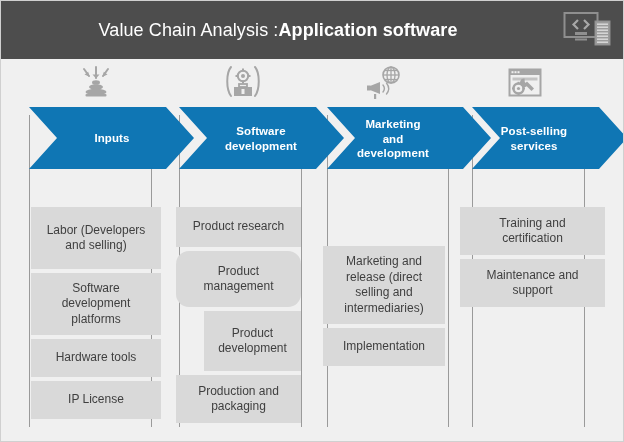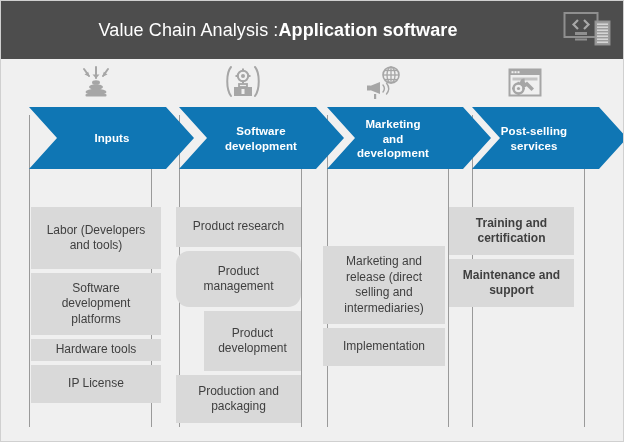--- a/index.html
+++ b/index.html
@@ -238,37 +238,37 @@
         <div>and</div>
         <div>development</div>
       </div>
       <div class="chev-label" style="left:477px; top:17px; width:112px;">
         <div>Post-selling</div>
         <div>services</div>
       </div>
     </div>
 
     <div class="col" style="left:30px; width:130px;">
-      <div class="cell" style="height:62px;">Labor (Developers and tools)</div>
+      <div class="cell" style="height:62px;">Labor (Developers and selling)</div>
       <div class="cell" style="height:62px;">Software development platforms</div>
-      <div class="cell" style="height:22px;">Hardware tools</div>
+      <div class="cell" style="height:38px;">Hardware tools</div>
       <div class="cell" style="height:38px;">IP License</div>
     </div>
 
     <div class="col" style="left:175px; width:125px;">
       <div class="cell" style="height:40px;">Product research</div>
       <div class="cell" style="height:56px;border-radius:13px;">Product management</div>
       <div class="cell" style="height:60px;margin-left:28px;">Product development</div>
       <div class="cell" style="height:48px;">Production and packaging</div>
     </div>
 
     <div class="col" style="left:322px; width:122px;margin-top:39px;">
       <div class="cell" style="height:78px;">Marketing and release (direct selling and intermediaries)</div>
       <div class="cell" style="height:38px;">Implementation</div>
     </div>
 
-    <div class="col" style="left:448px; width:125px;font-weight:bold;">
+    <div class="col" style="left:459px; width:145px;">
       <div class="cell" style="height:48px;">Training and certification</div>
       <div class="cell" style="height:48px;">Maintenance and support</div>
     </div>
 
   </div>
 </div>
 
 </body></html>

